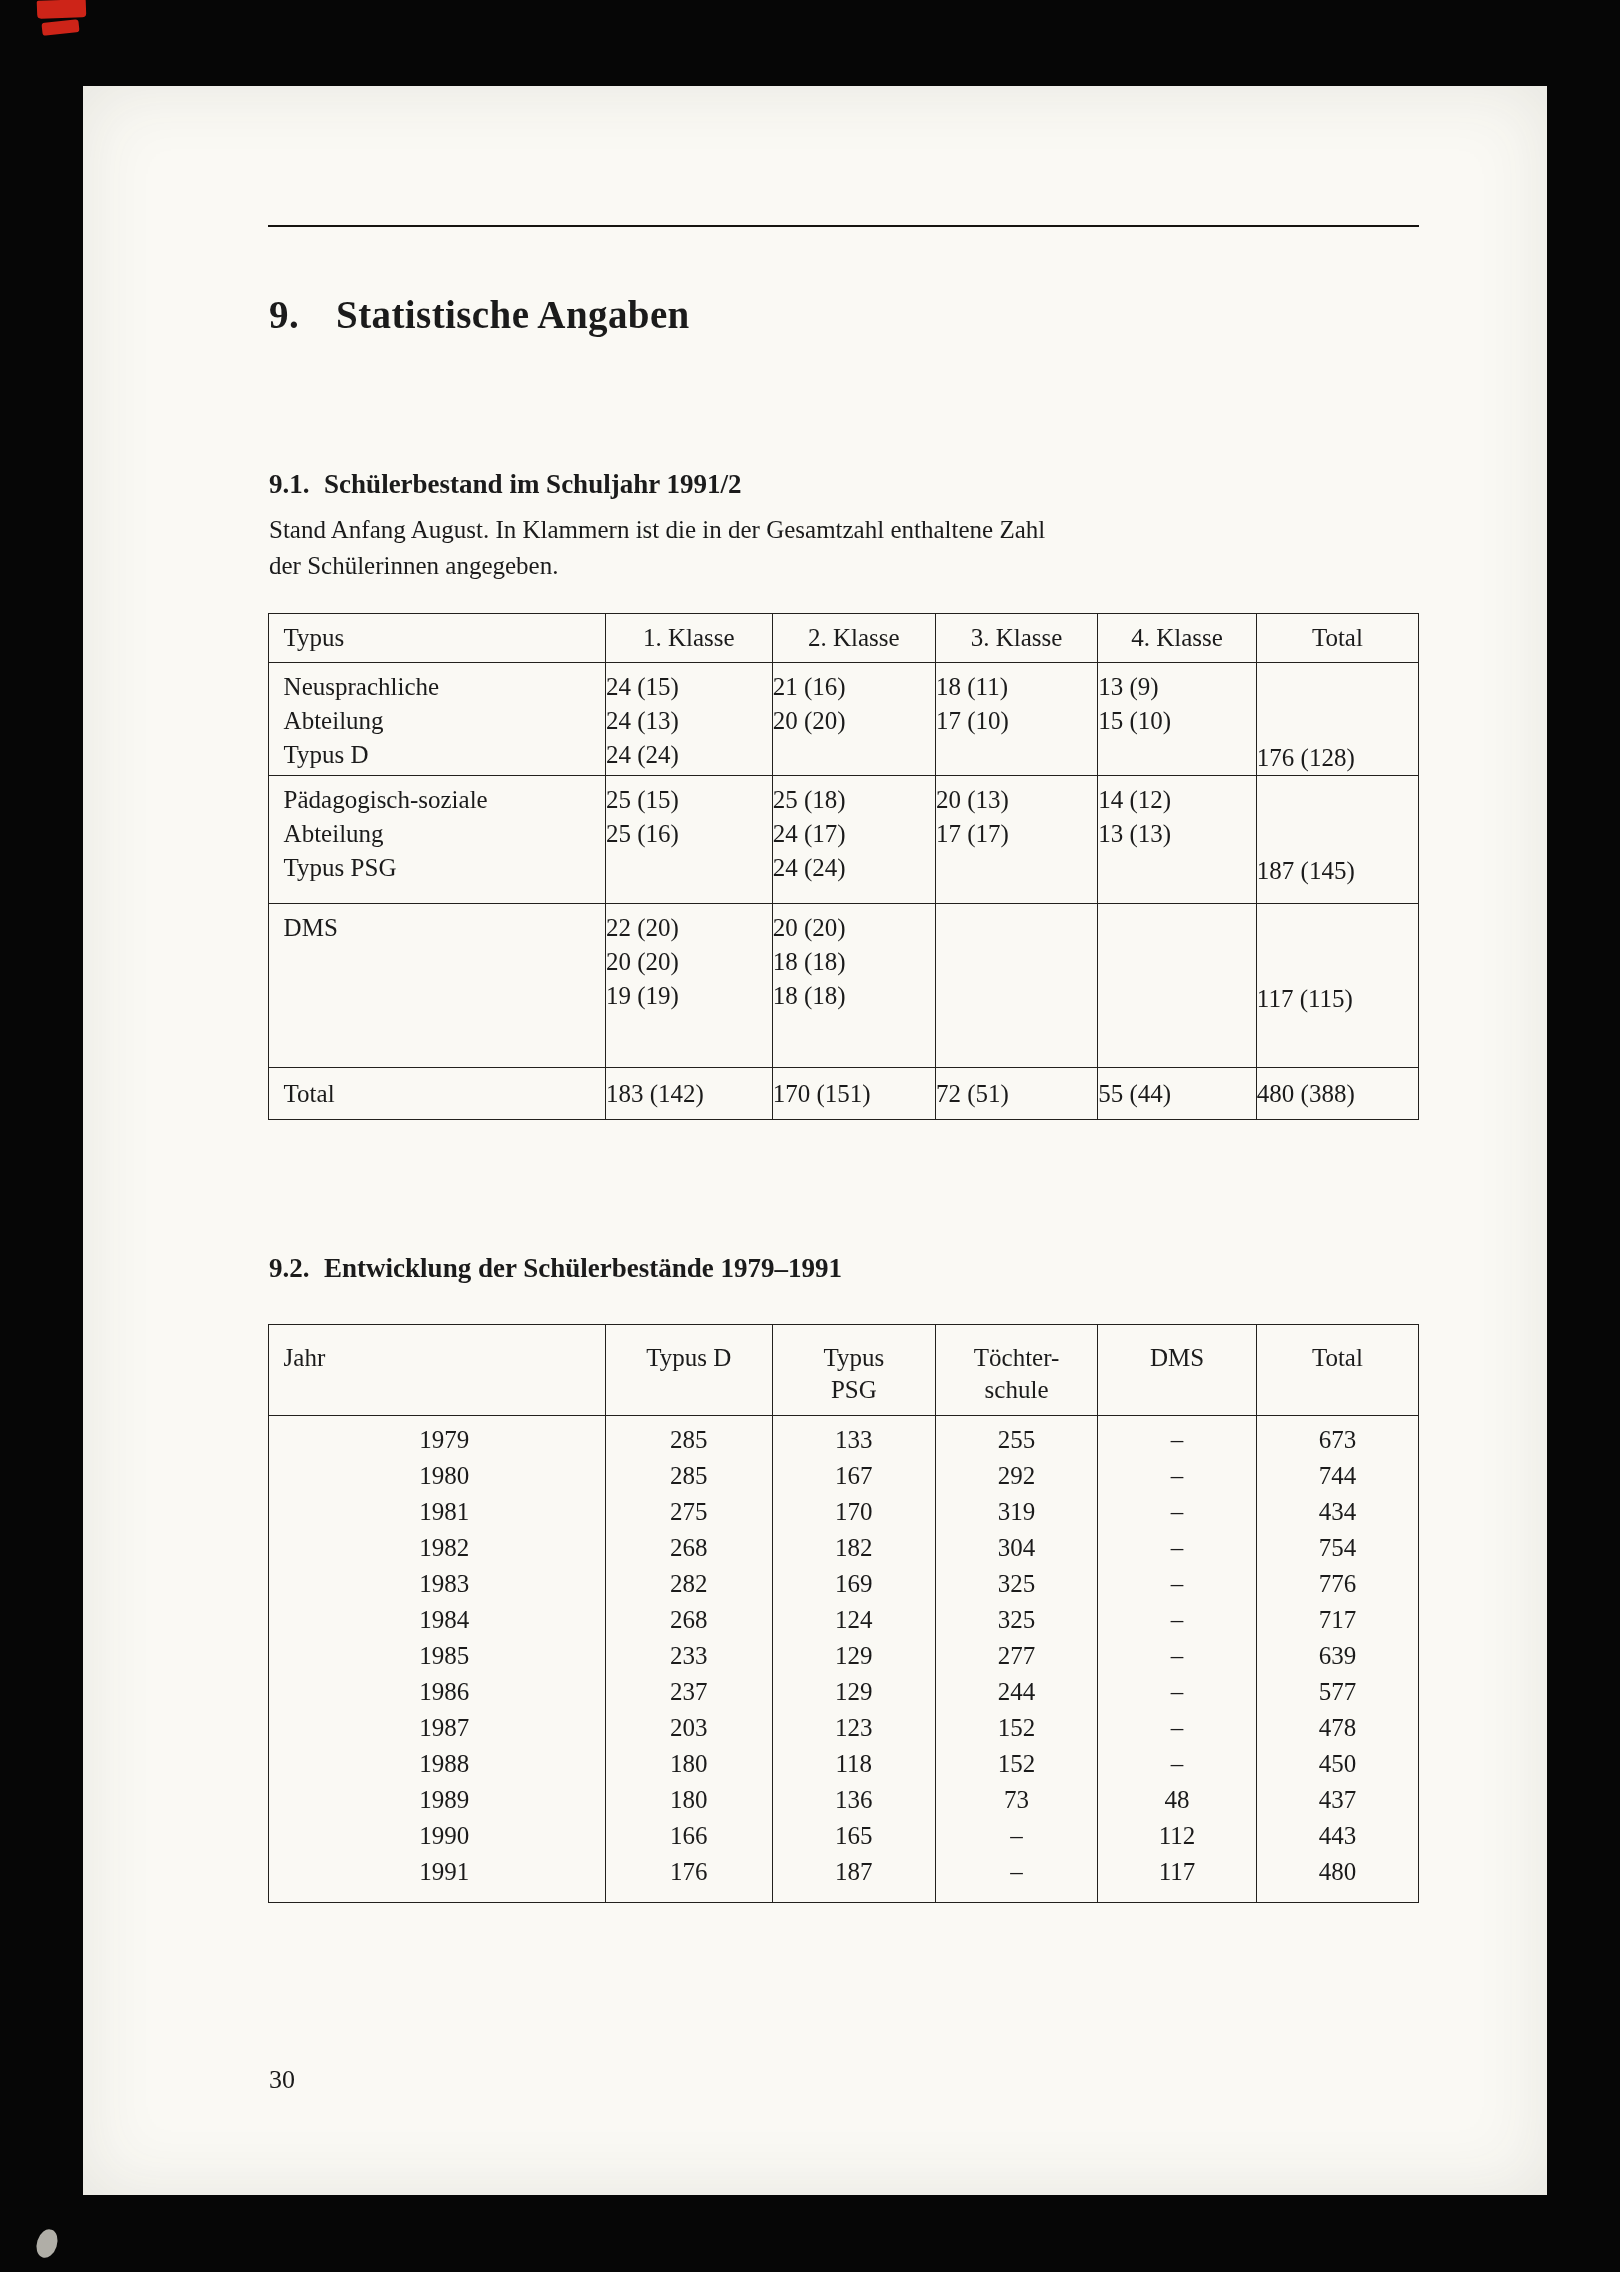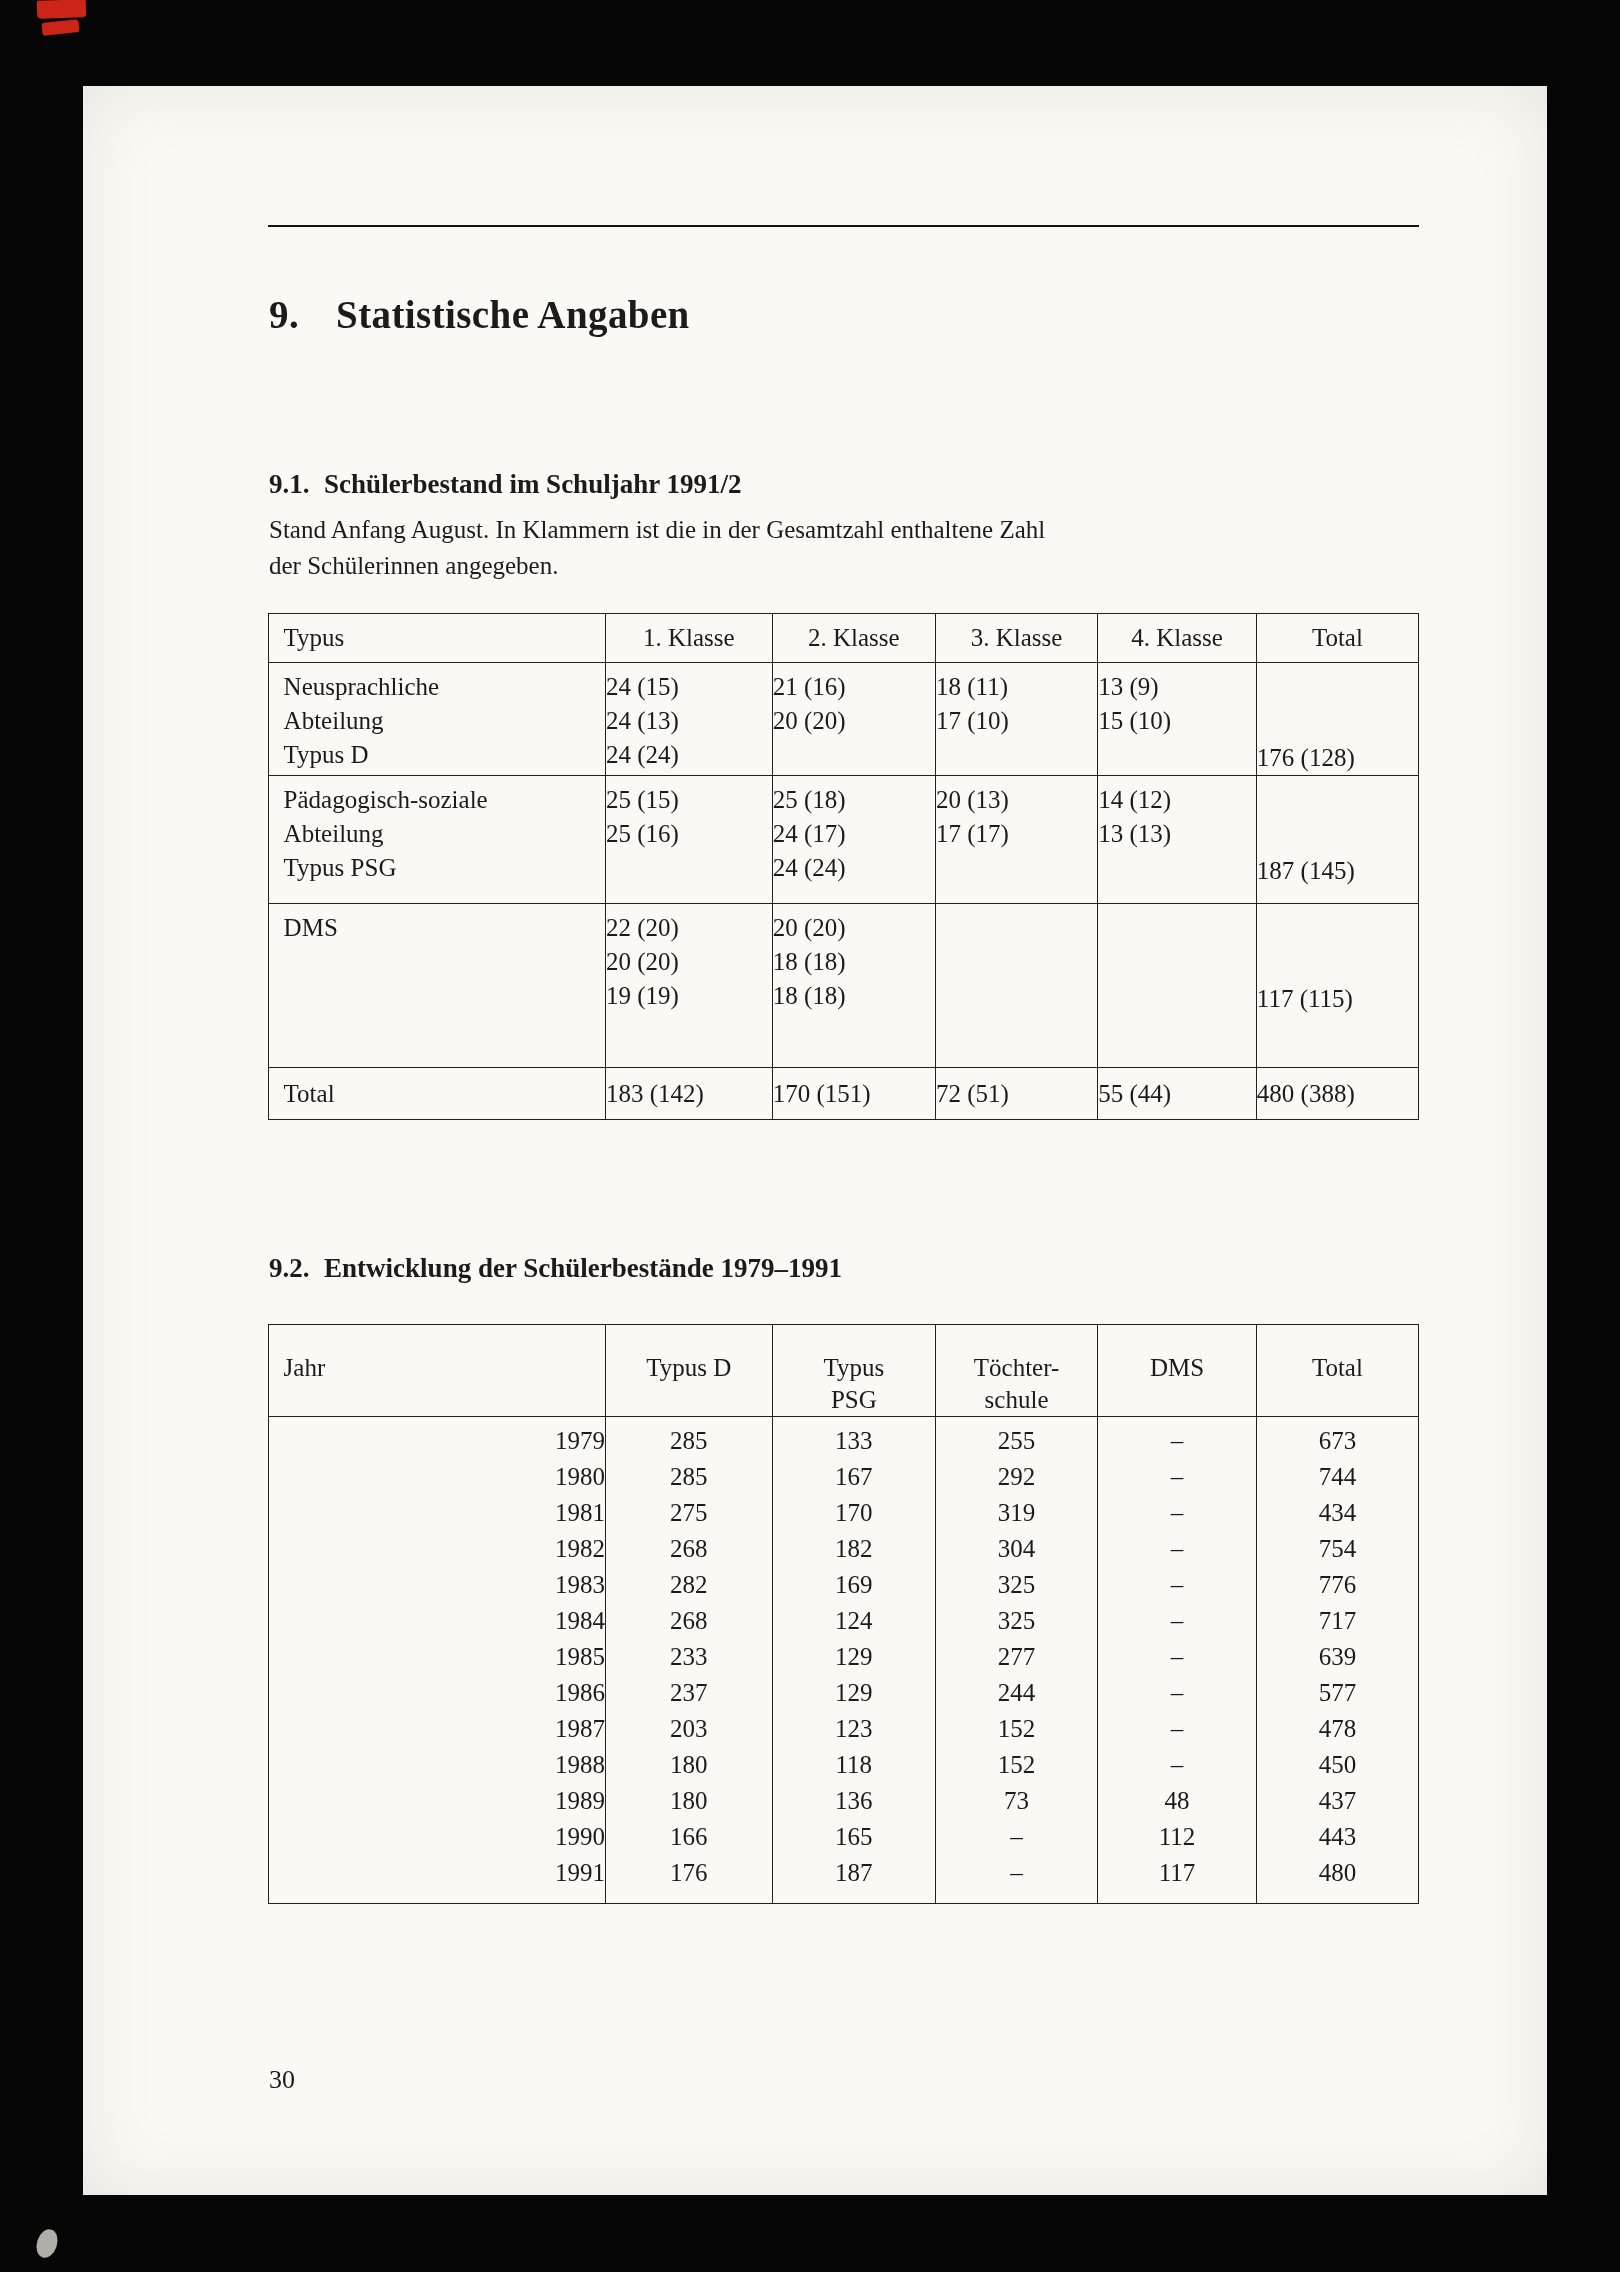--- a/index.html
+++ b/index.html
@@ -38,25 +38,25 @@
   #table1 tbody td { vertical-align:top; padding-top:6.5px; text-align:left; }
   .cl { line-height:34px; }
   #table1 tr.t1-row-0 td { height:108px; }
   #table1 tr.t1-row-1 td { height:128px; }
   #table1 tr.t1-row-2 td { height:164px; }
   #table1 td.cell-rowtotal { padding-top:78px; line-height:34px; }
   #table1 tr.total-row td { height:52px; vertical-align:middle; padding-top:0; }
 
   
   #table2 { position:absolute; left:185px; top:1238px; width:1151px; border:1.6px solid #23211d; }
-  #table2 th { border:1.6px solid #23211d; font-weight:400; vertical-align:top; padding-top:27px; height:91px; text-align:center; }
+  #table2 th { border:1.6px solid #23211d; font-weight:400; vertical-align:top; padding-top:17px; height:91px; text-align:center; }
   #table2 th.left { text-align:left; padding-left:14.6px; }
   .hl { line-height:32px; }
   #table2 td { border-left:1.6px solid #23211d; border-right:1.6px solid #23211d; height:36px; line-height:36px; text-align:center; }
-  #table2 td.cell-year { text-align:right; padding-left:14.6px; }
+  #table2 td.cell-year { text-align:center; padding-left:14.6px; }
   #table2 tbody tr:first-child td { height:42px; padding-top:5.7px; }
   #table2 tbody tr:last-child td { height:49px; padding-bottom:12px; }
 
   .page-number { position:absolute; left:186px; top:1979px; font-size:26px; }
 </style>
 </head>
 <body>
 
 <div class="red-mark" id="red-mark-1"></div>
 <div class="red-mark" id="red-mark-2"></div>

